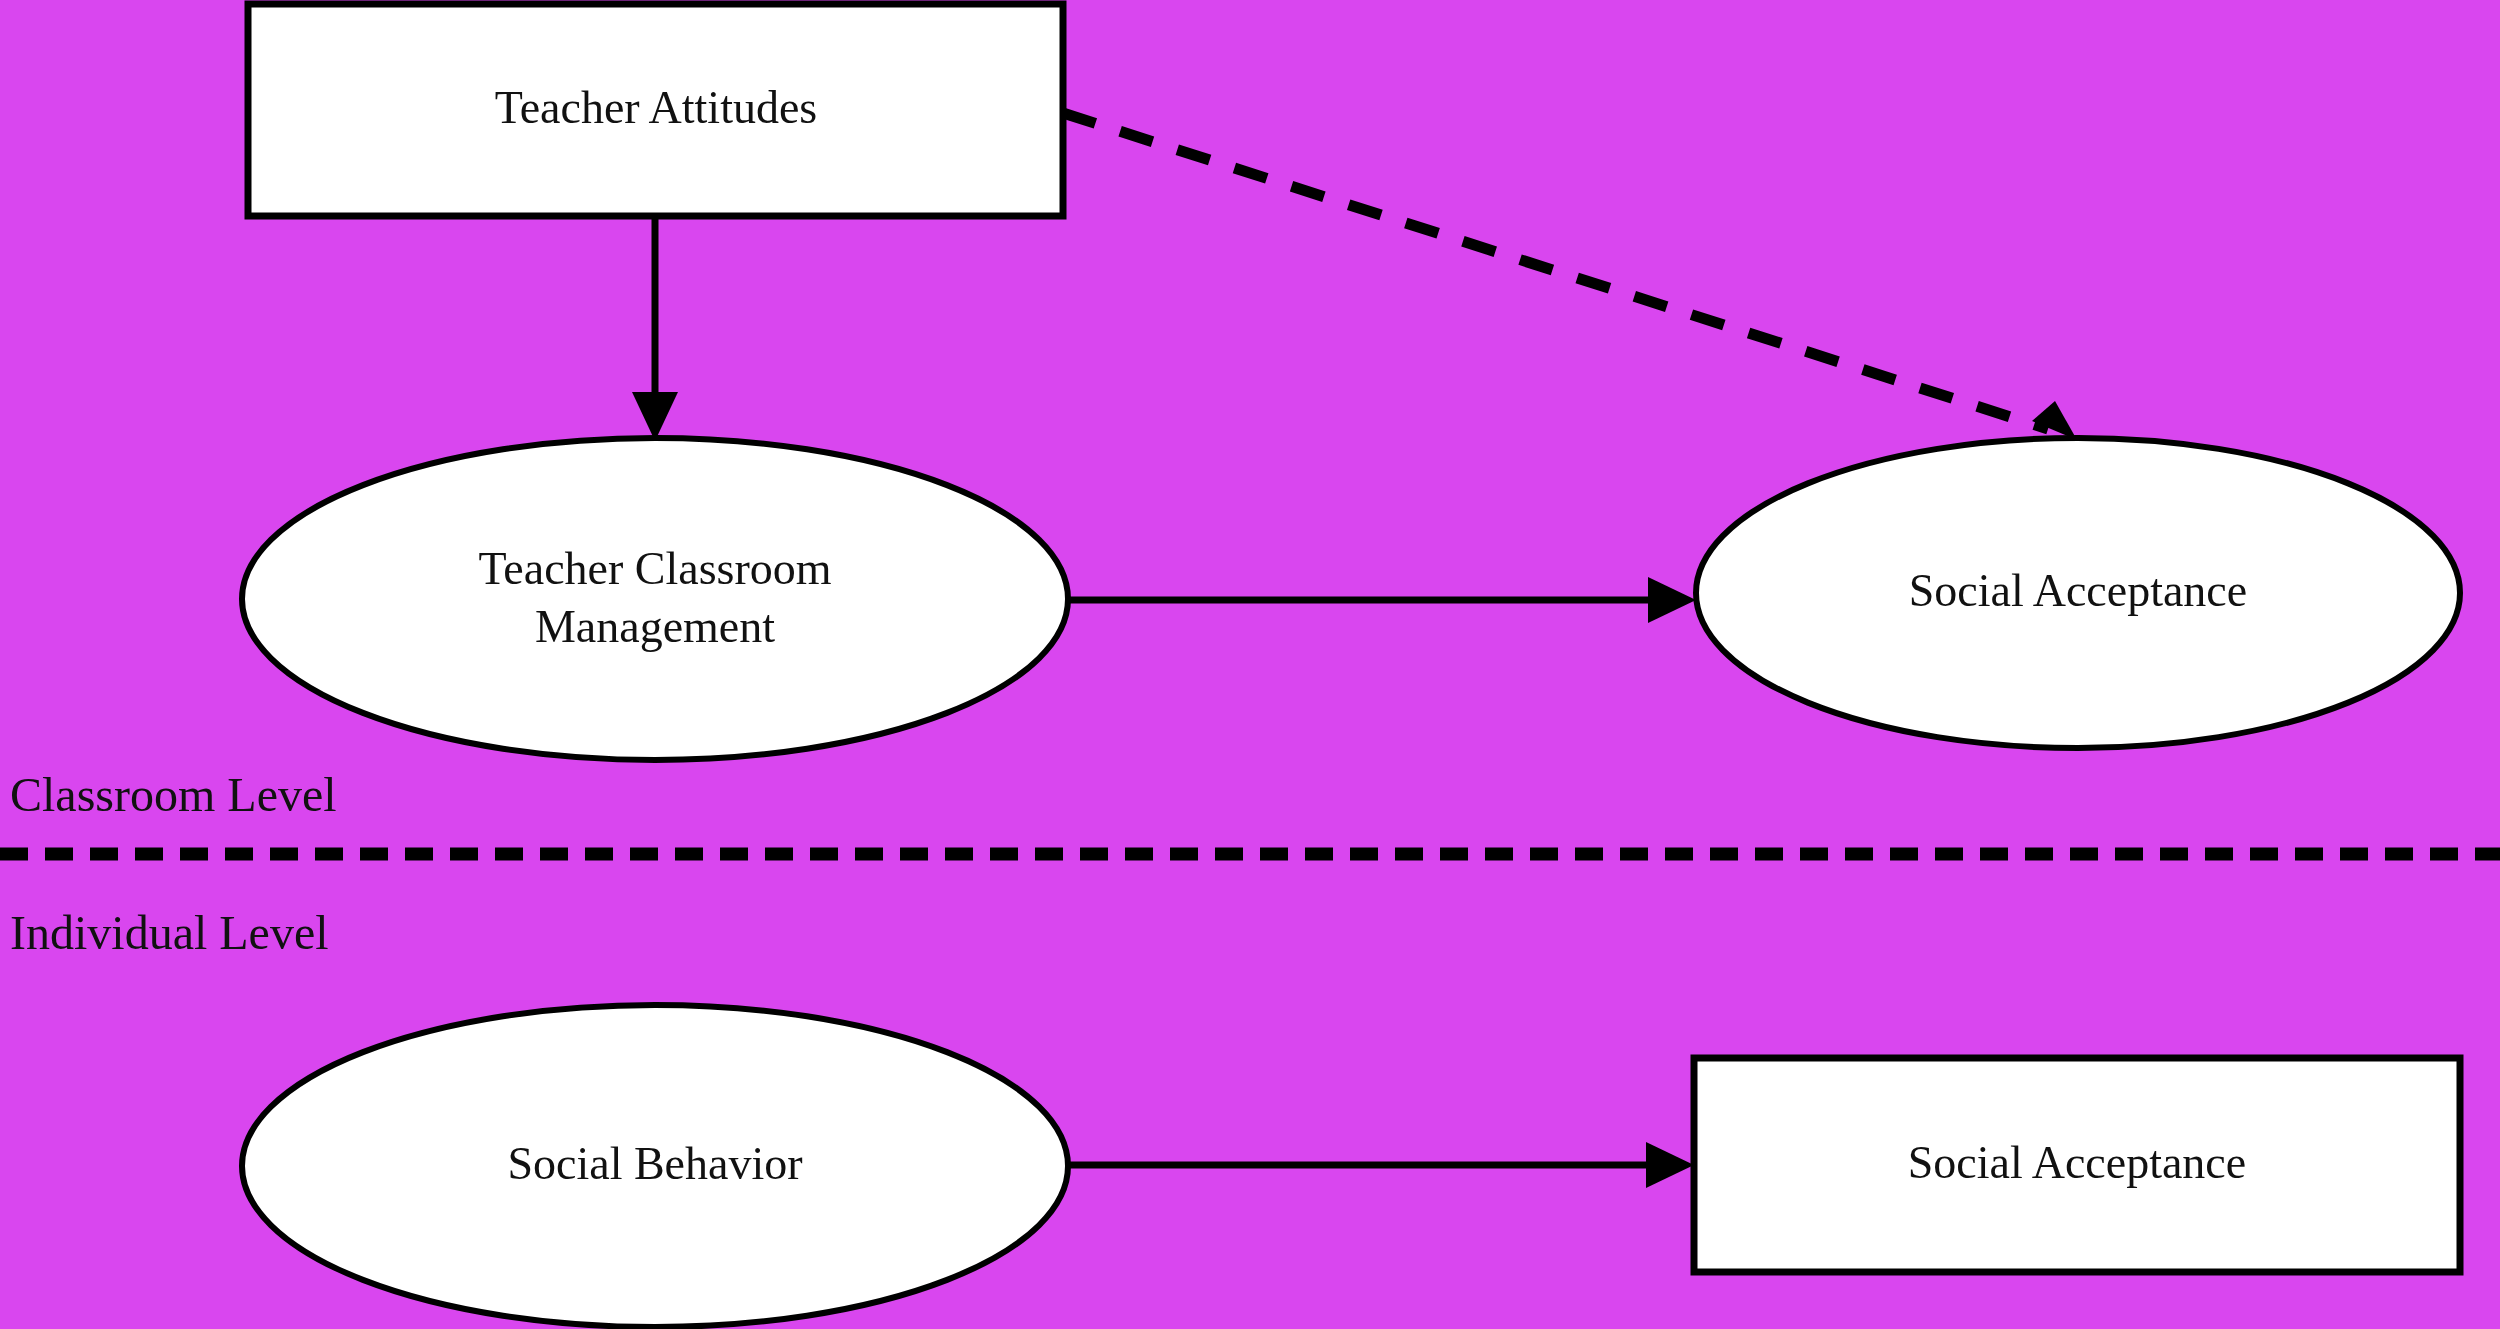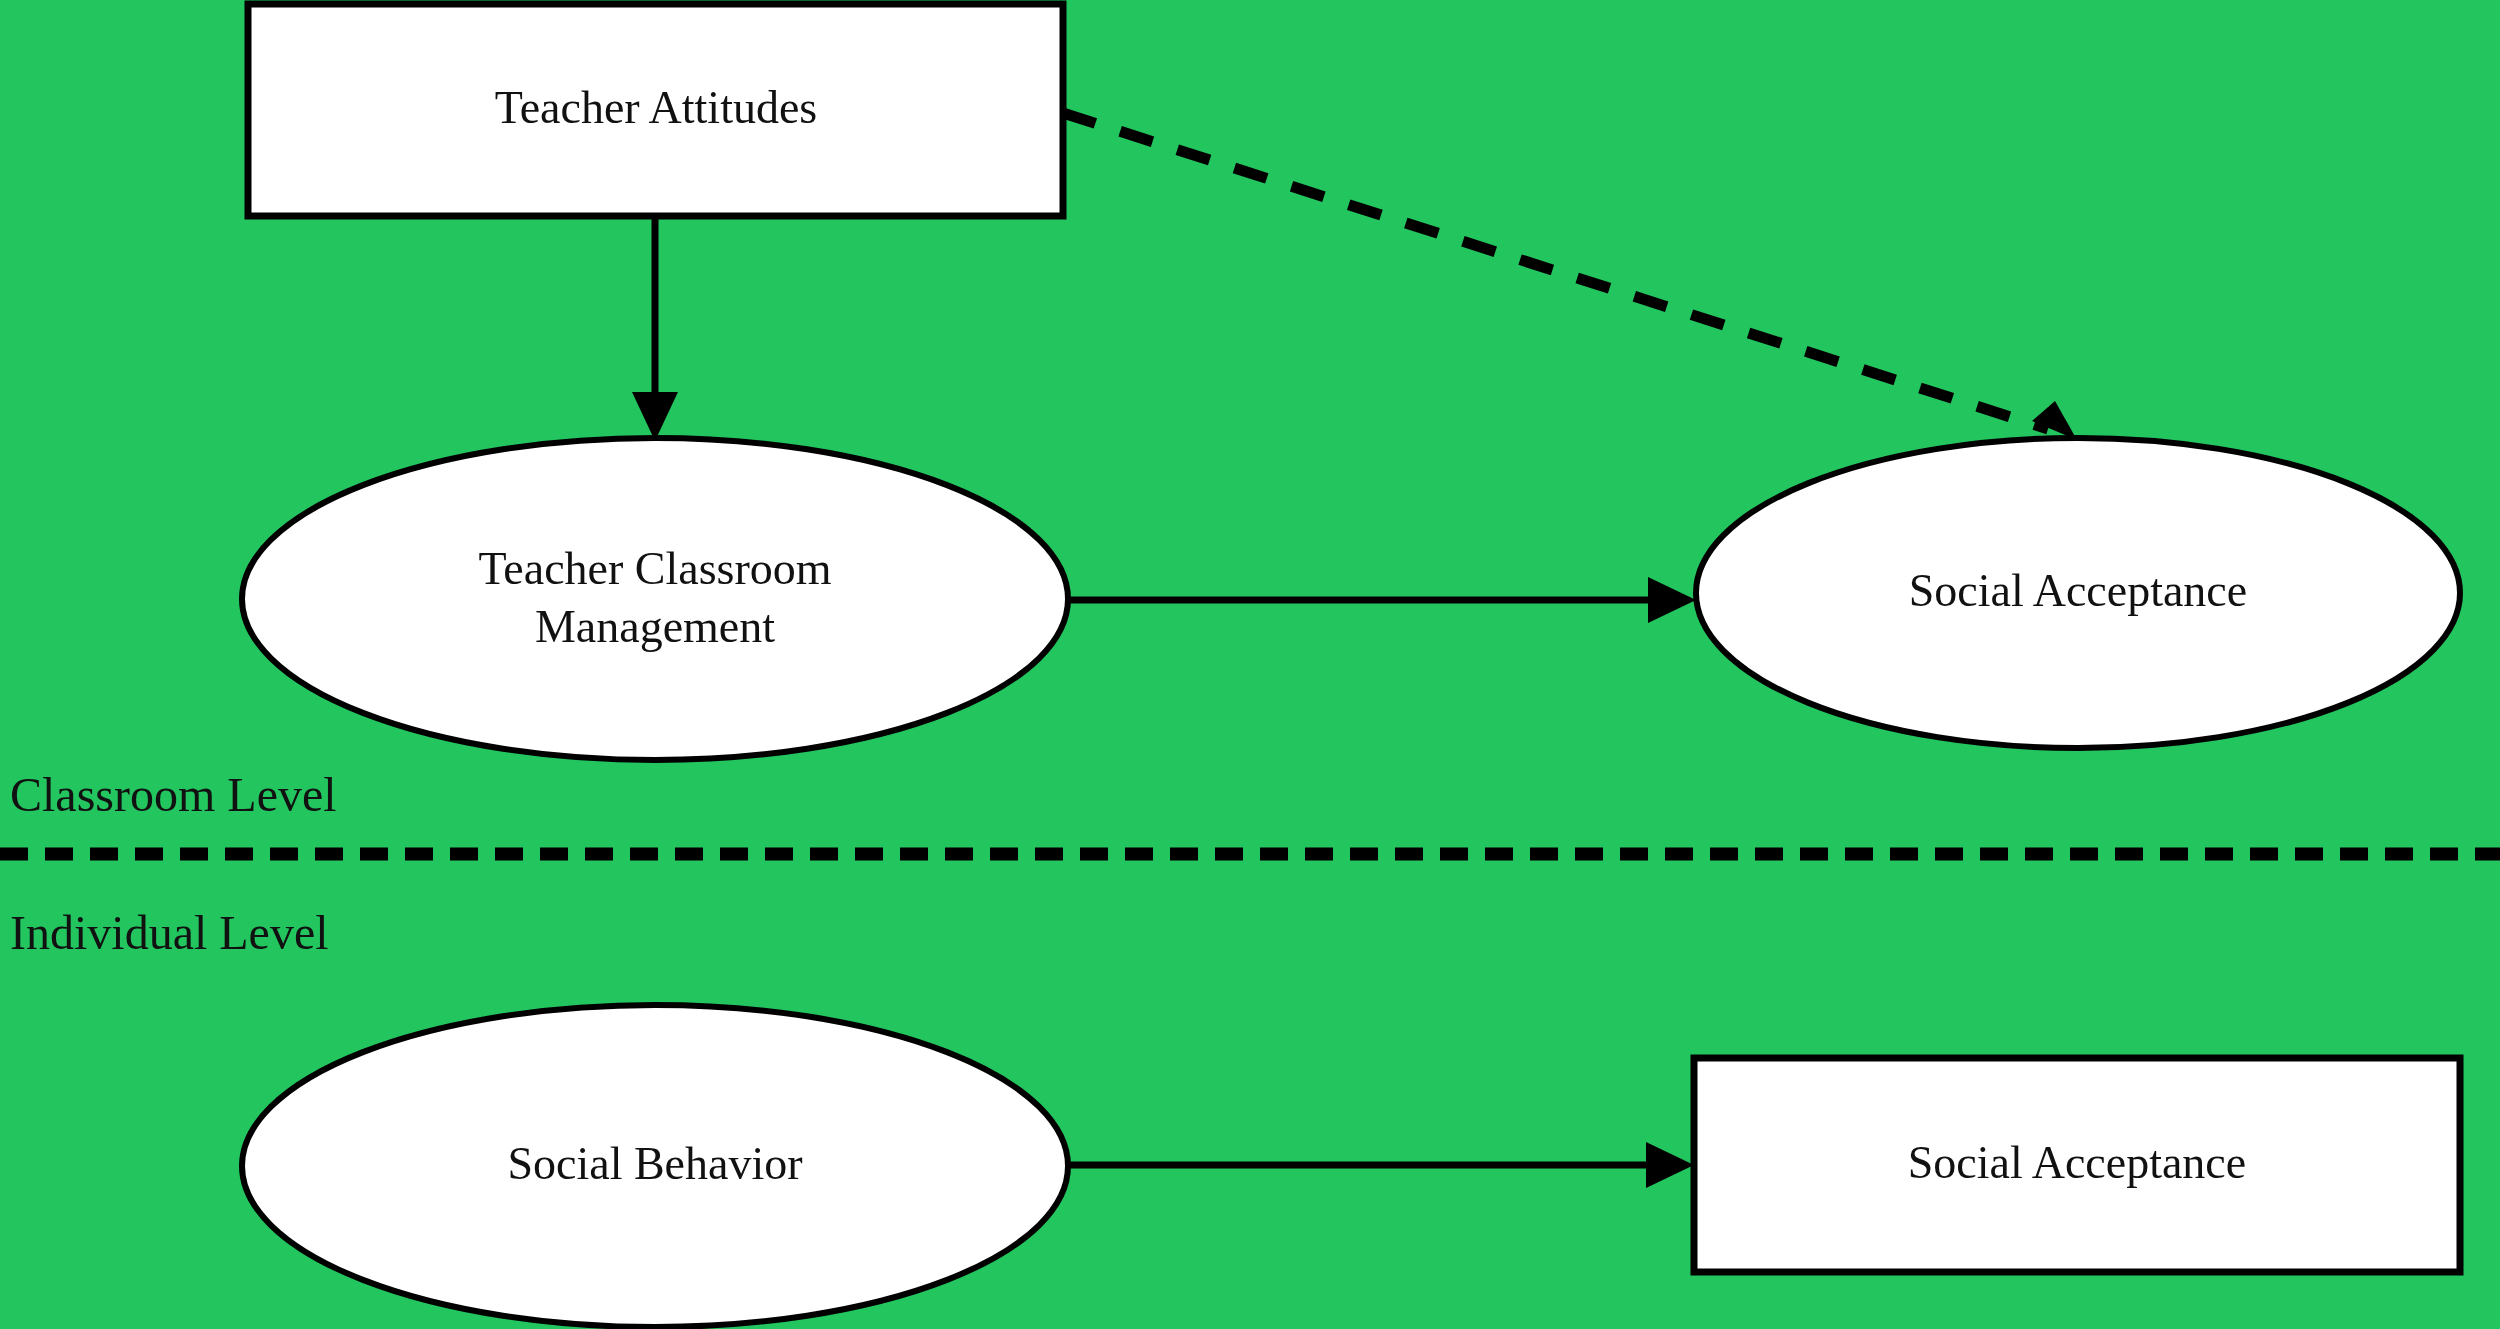--- a/index.html
+++ b/index.html
@@ -4,21 +4,21 @@
 <style>
   html, body {
     margin: 0;
     padding: 0;
     background: #ffffff;
   }
   #canvas {
     position: relative;
     width: 2500px;
     height: 1329px;
-    background: #22c55e;
+    background: #d946ef;
     overflow: hidden;
     font-family: "Liberation Serif", "DejaVu Serif", serif;
   }
   svg#diagram {
     position: absolute;
     left: 0;
     top: 0;
     width: 2500px;
     height: 1329px;
     display: block;

